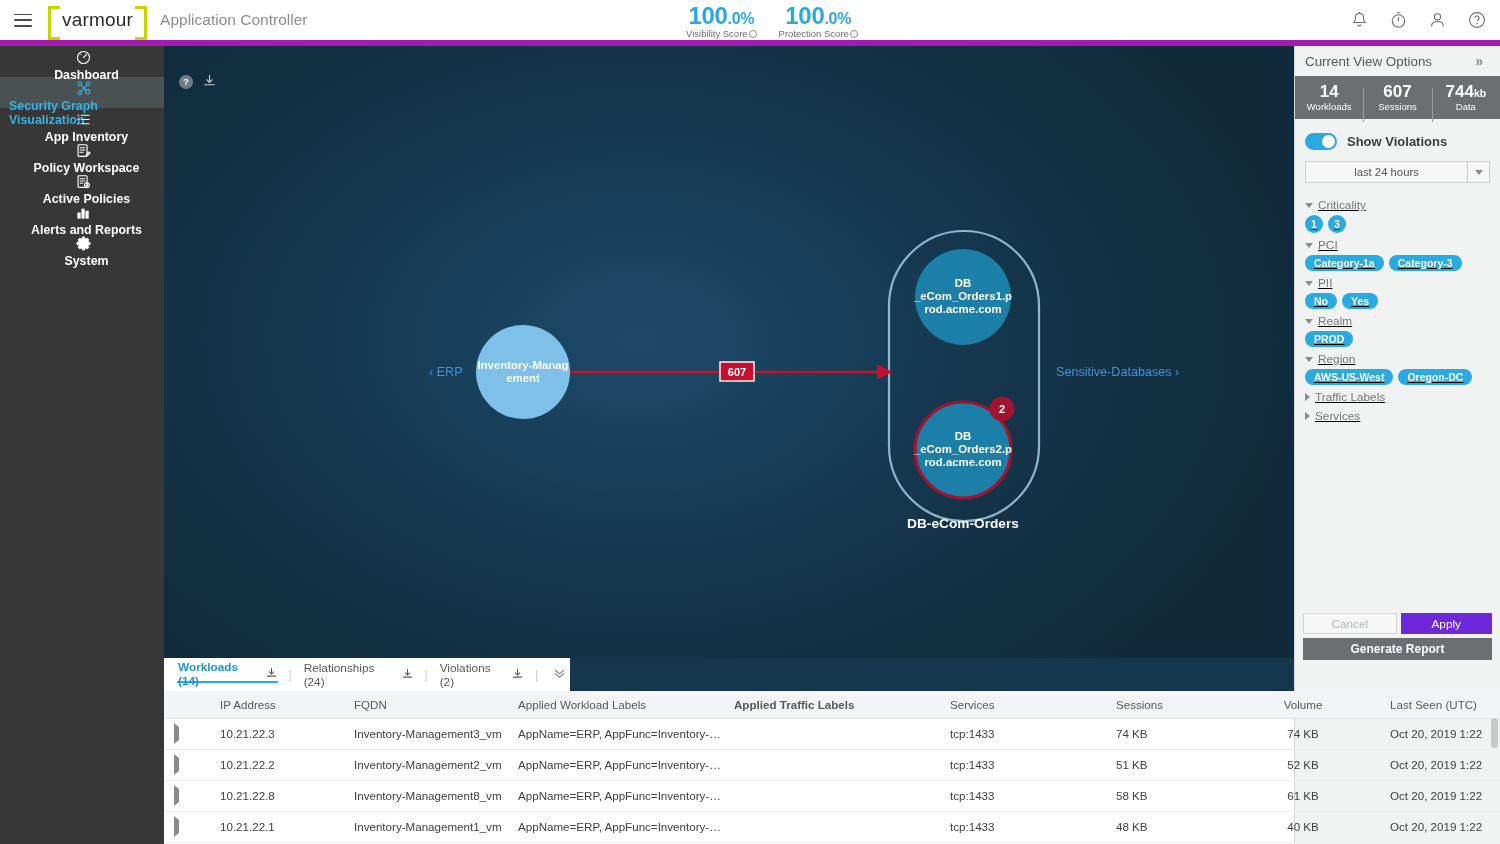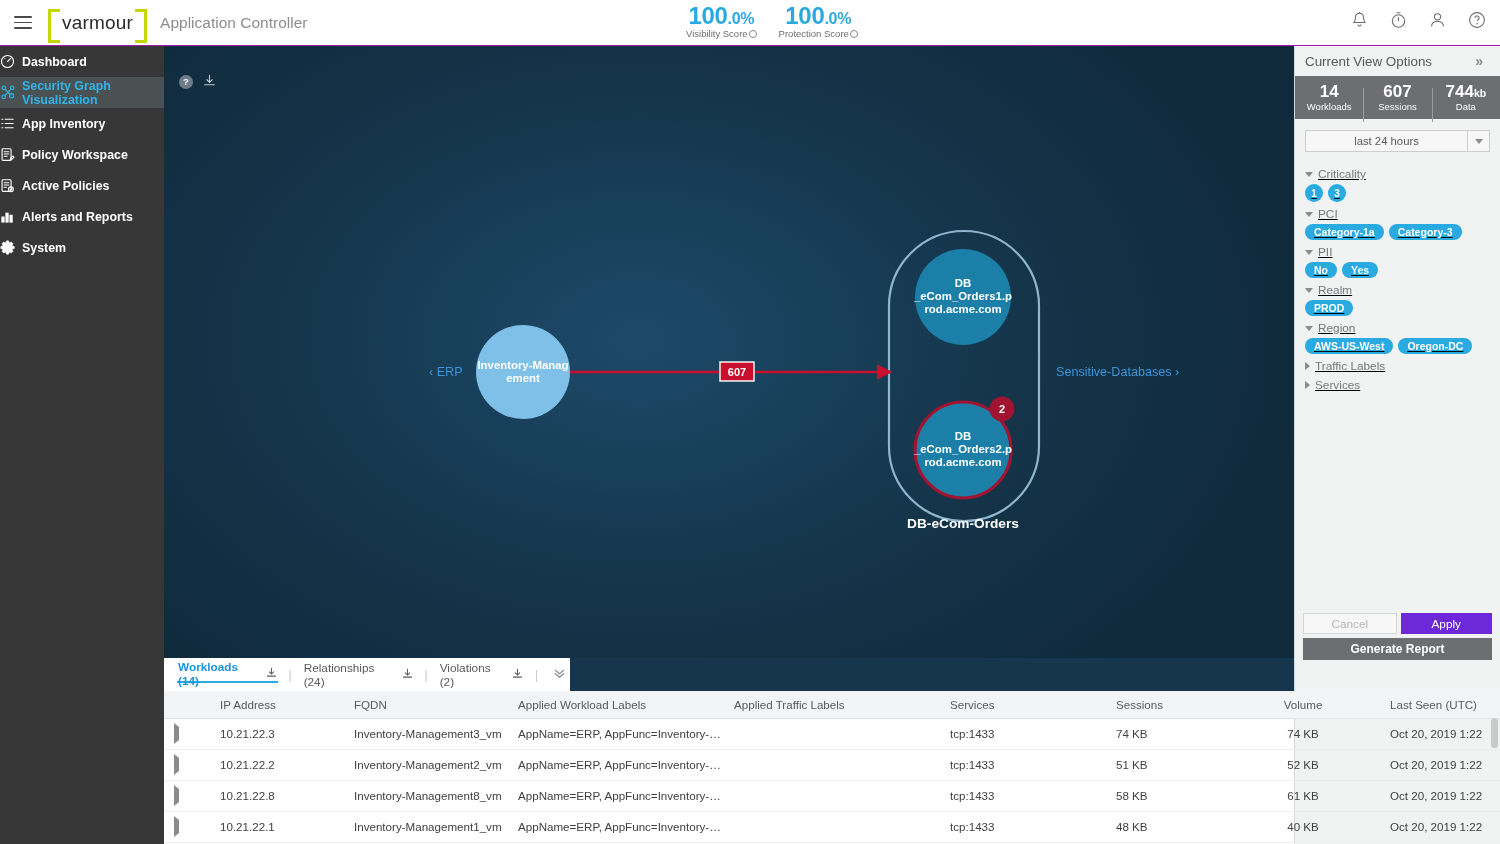--- a/index.html
+++ b/index.html
@@ -8,21 +8,21 @@
     font-family: "Liberation Sans", sans-serif;
     overflow: hidden;
     background: #fff;
   }
   #app { position: relative; width: 1500px; height: 844px; }
 
   
   .topbar {
     position: absolute; top: 0; left: 0; width: 1500px; height: 46px;
     background: #ffffff;
-    border-bottom: 1px solid #a21caf;
+    border-bottom: 6px solid #a21caf;
     display: flex; align-items: center;
   }
   .hamburger { width: 18px; height: 13px; margin-left: 14px; margin-right: 16px;
     display: flex; flex-direction: column; justify-content: space-between; cursor: pointer; }
   .hamburger i { display: block; height: 1.6px; background: #4a4a4a; border-radius: 1px; }
 
   .logo-wrap { display: flex; align-items: center; }
   .logo-bracket {
     position: relative; padding: 3px 12px 3px 12px;
     display: flex; align-items: center;
@@ -46,22 +46,22 @@
 
   .topicons { position: absolute; right: 14px; top: 11px; display: flex; gap: 22px; align-items: center; }
   .topicons svg { display: block; }
 
   
   .sidebar {
     position: absolute; top: 46px; left: 0; width: 164px; height: 798px;
     background: #373737;
   }
   .nav-item {
-    height: 31px; display: flex; align-items: center; 
-    color: #ffffff; font-size: 12.4px; cursor: pointer; font-weight: 600;
+    height: 31px; display: flex; align-items: center; padding-left: 9px;
+    color: #ffffff; font-size: 12.4px; cursor: pointer; font-weight: 600; flex-direction: column;
   }
   .nav-item .ico { width: 22px; display: flex; align-items: center; justify-content: flex-start; flex: 0 0 22px; }
   .nav-item.active { background: #4a5153; color: #2fb5e8; }
   .nav-item.active .ico svg { stroke: #2fb5e8; fill: none; }
   .nav-item .ico svg { stroke: #ffffff; }
 
   
   .main {
     position: absolute; top: 46px; left: 164px; width: 1130px; height: 612px;
     background: radial-gradient(ellipse 60% 75% at 42% 48%, #1d4a68 0%, #183f5a 28%, #143449 58%, #102a3b 100%);
@@ -154,21 +154,21 @@
     padding: 0 0 0 10px; border-bottom: 1px solid #e2e4e5; font-size: 11.6px;
   }
   tbody td { height: 31px; padding: 0 0 0 10px; color: #414042; border-bottom: 1px solid #eceded;
     white-space: nowrap; overflow: hidden; text-overflow: ellipsis; }
   .expander { width: 0; height: 0; border-top: 4px solid transparent; border-bottom: 4px solid transparent;
     border-left: 5px solid #8a8b8d; cursor: pointer; }
   .c-exp { width: 46px; }
   .c-ip { width: 134px; }
   .c-fqdn { width: 164px; }
   .c-awl { width: 216px; }
-  .c-atl { width: 216px; }
+  .c-atl { width: 216px; font-weight: bold; }
   .c-svc { width: 166px; }
   .c-sess { width: 110px; }
   .c-vol { width: 164px; text-align: center; }
   .c-seen { width: 160px; }
 
   .vscroll { position: absolute; right: 2px; top: 27px; width: 7px; height: 120px; }
   .vscroll .thumb { width: 7px; height: 30px; background: #c7c9ca; border-radius: 4px; }
 
   .bottom-mask { position: absolute; top: 0; left: 406px; width: 724px; height: 33px; background: #15364d; }
 </style>
@@ -365,20 +365,24 @@
       <div class="stat">
         <div class="v"><span>607</span></div>
         <div class="l">Sessions</div>
       </div>
       <div class="stat">
         <div class="v"><span>744</span><span class="u">kb</span></div>
         <div class="l">Data</div>
       </div>
     </div>
 
+    <div class="toggle-row">
+      <div class="toggle"></div>
+      <span class="toggle-lbl">Show Violations</span>
+    </div>
 
     <div class="timeselect">
       <span class="txt">last 24 hours</span>
       <span class="arrowbox">
           <span class="caret-dn"></span>
         </span>
     </div>
 
     <div class="facets">
 

